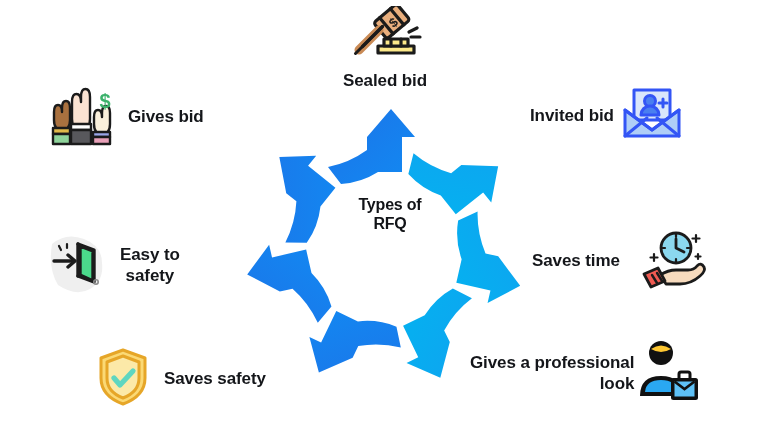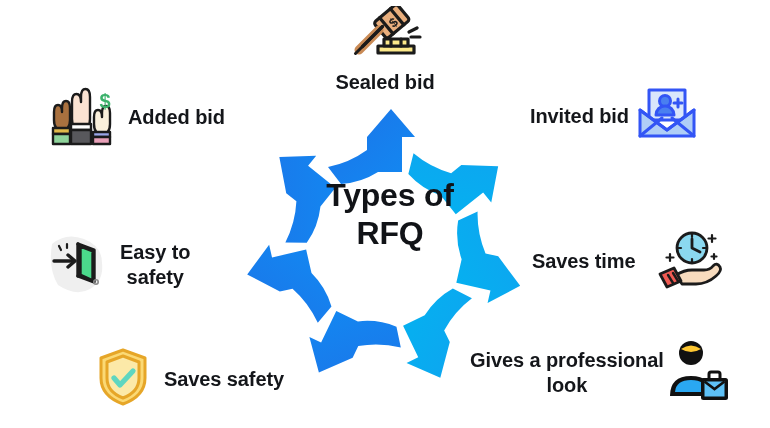--- a/index.html
+++ b/index.html
@@ -11,31 +11,31 @@
     position:relative;
   }
   #canvas{position:absolute;left:0;top:0;width:770px;height:428px;}
 
   .hub{
     position:absolute;
     left:285px; top:185px;
     width:210px; height:60px;
     display:flex;align-items:center;justify-content:center;
     text-align:center;
-    font-size:32px;
+    font-size:16px;
     font-weight:600;
     line-height:1.18;
     color:#111317;
     letter-spacing:-0.2px;
     white-space:pre-line;
   }
 
   .node{position:absolute;display:flex;align-items:center;}
   .node .lbl{
-    font-size:20px;
+    font-size:17px;
     font-weight:600;
     color:#14161a;
     line-height:1.25;
     letter-spacing:-0.1px;
     white-space:pre-line;
   }
   .node .ico{flex:0 0 auto;display:block;}
 
   
   #node-sealed-bid{left:310px;top:6px;flex-direction:column;width:150px;align-items:center;}
@@ -50,21 +50,21 @@
   #node-easy-access{left:42px;top:232px;}
   #node-easy-access .lbl{margin-left:10px;text-align:center;}
 
   #node-saves-time{left:532px;top:228px;}
   #node-saves-time .lbl{margin-right:12px;text-align:right;}
 
   #node-added-safety{left:96px;top:346px;}
   #node-added-safety .lbl{margin-left:14px;}
 
   #node-professional-look{left:470px;top:340px;}
-  #node-professional-look .lbl{margin-right:0;text-align:center;}
+  #node-professional-look .lbl{margin-right:0;text-align:right;}
 </style>
 </head>
 <body>
 
 <svg id="canvas" viewBox="0 0 770 428">
   <defs>
 
     <linearGradient id="gDeep" x1="0" y1="0" x2="1" y2="1">
       <stop offset="0" stop-color="#1C74E8"></stop>
       <stop offset="1" stop-color="#1289F2"></stop>
@@ -210,21 +210,21 @@
         <rect x="25" y="40" width="20" height="6" fill="#ffffff"></rect>
         <rect x="25" y="46" width="20" height="14" fill="#58585C"></rect>
 
         <path d="M48 33 q0-7 4-7 t4 7 v-4 q0-7 4-7 t4 7 v11 q0 10-8 10 t-8-10z" fill="#FAF0DC"></path>
         <rect x="47" y="48" width="17" height="5" fill="#9AA6E8"></rect>
         <rect x="47" y="53" width="17" height="7" fill="#E8A0B8"></rect>
       </g>
       <text x="59" y="24" font-family="Liberation Sans, sans-serif" font-size="20" font-weight="bold" fill="#3BB26B" text-anchor="middle">$</text>
     </svg>
   </span>
-  <span class="lbl">Added bid</span>
+  <span class="lbl">Gives bid</span>
 </div>
 
 <div class="node" id="node-invited-bid">
   <span class="lbl">Invited bid</span>
   <span class="ico">
     <svg width="64" height="56" viewBox="0 0 64 56">
       <g stroke="#3355F5" stroke-width="3" stroke-linejoin="round" stroke-linecap="round">
 
         <rect x="14" y="4" width="36" height="30" fill="#D9E6FB"></rect>
 

